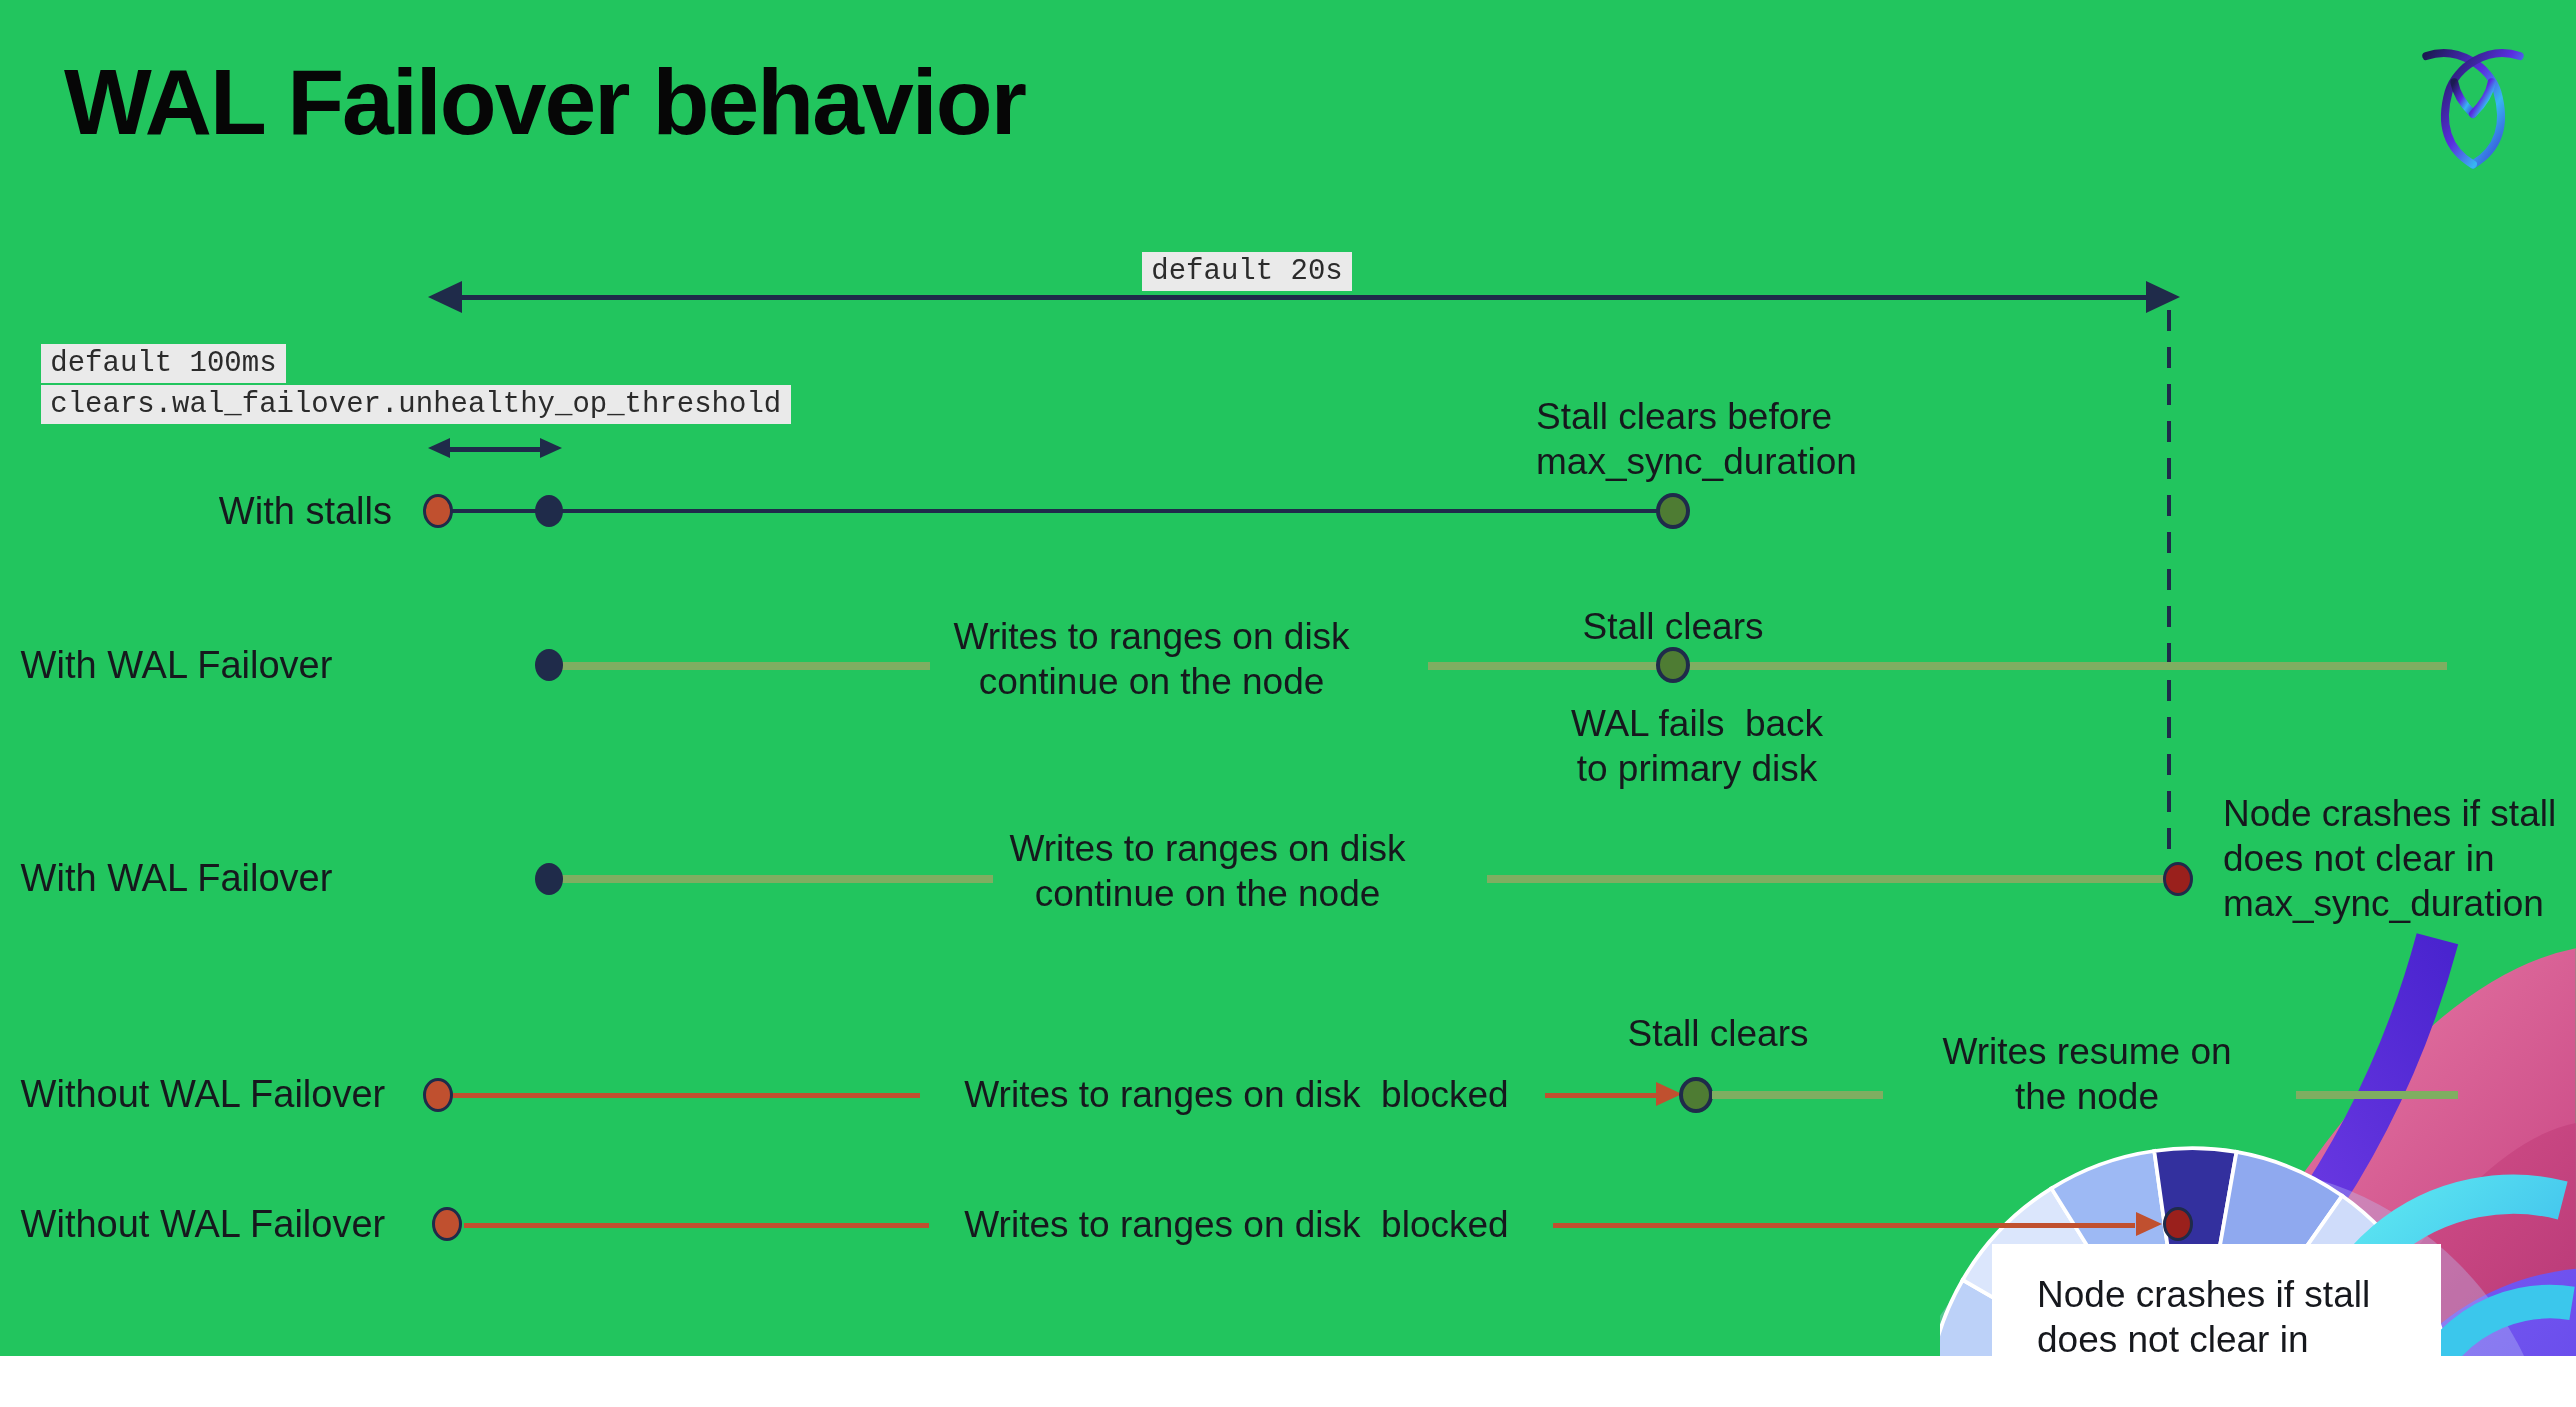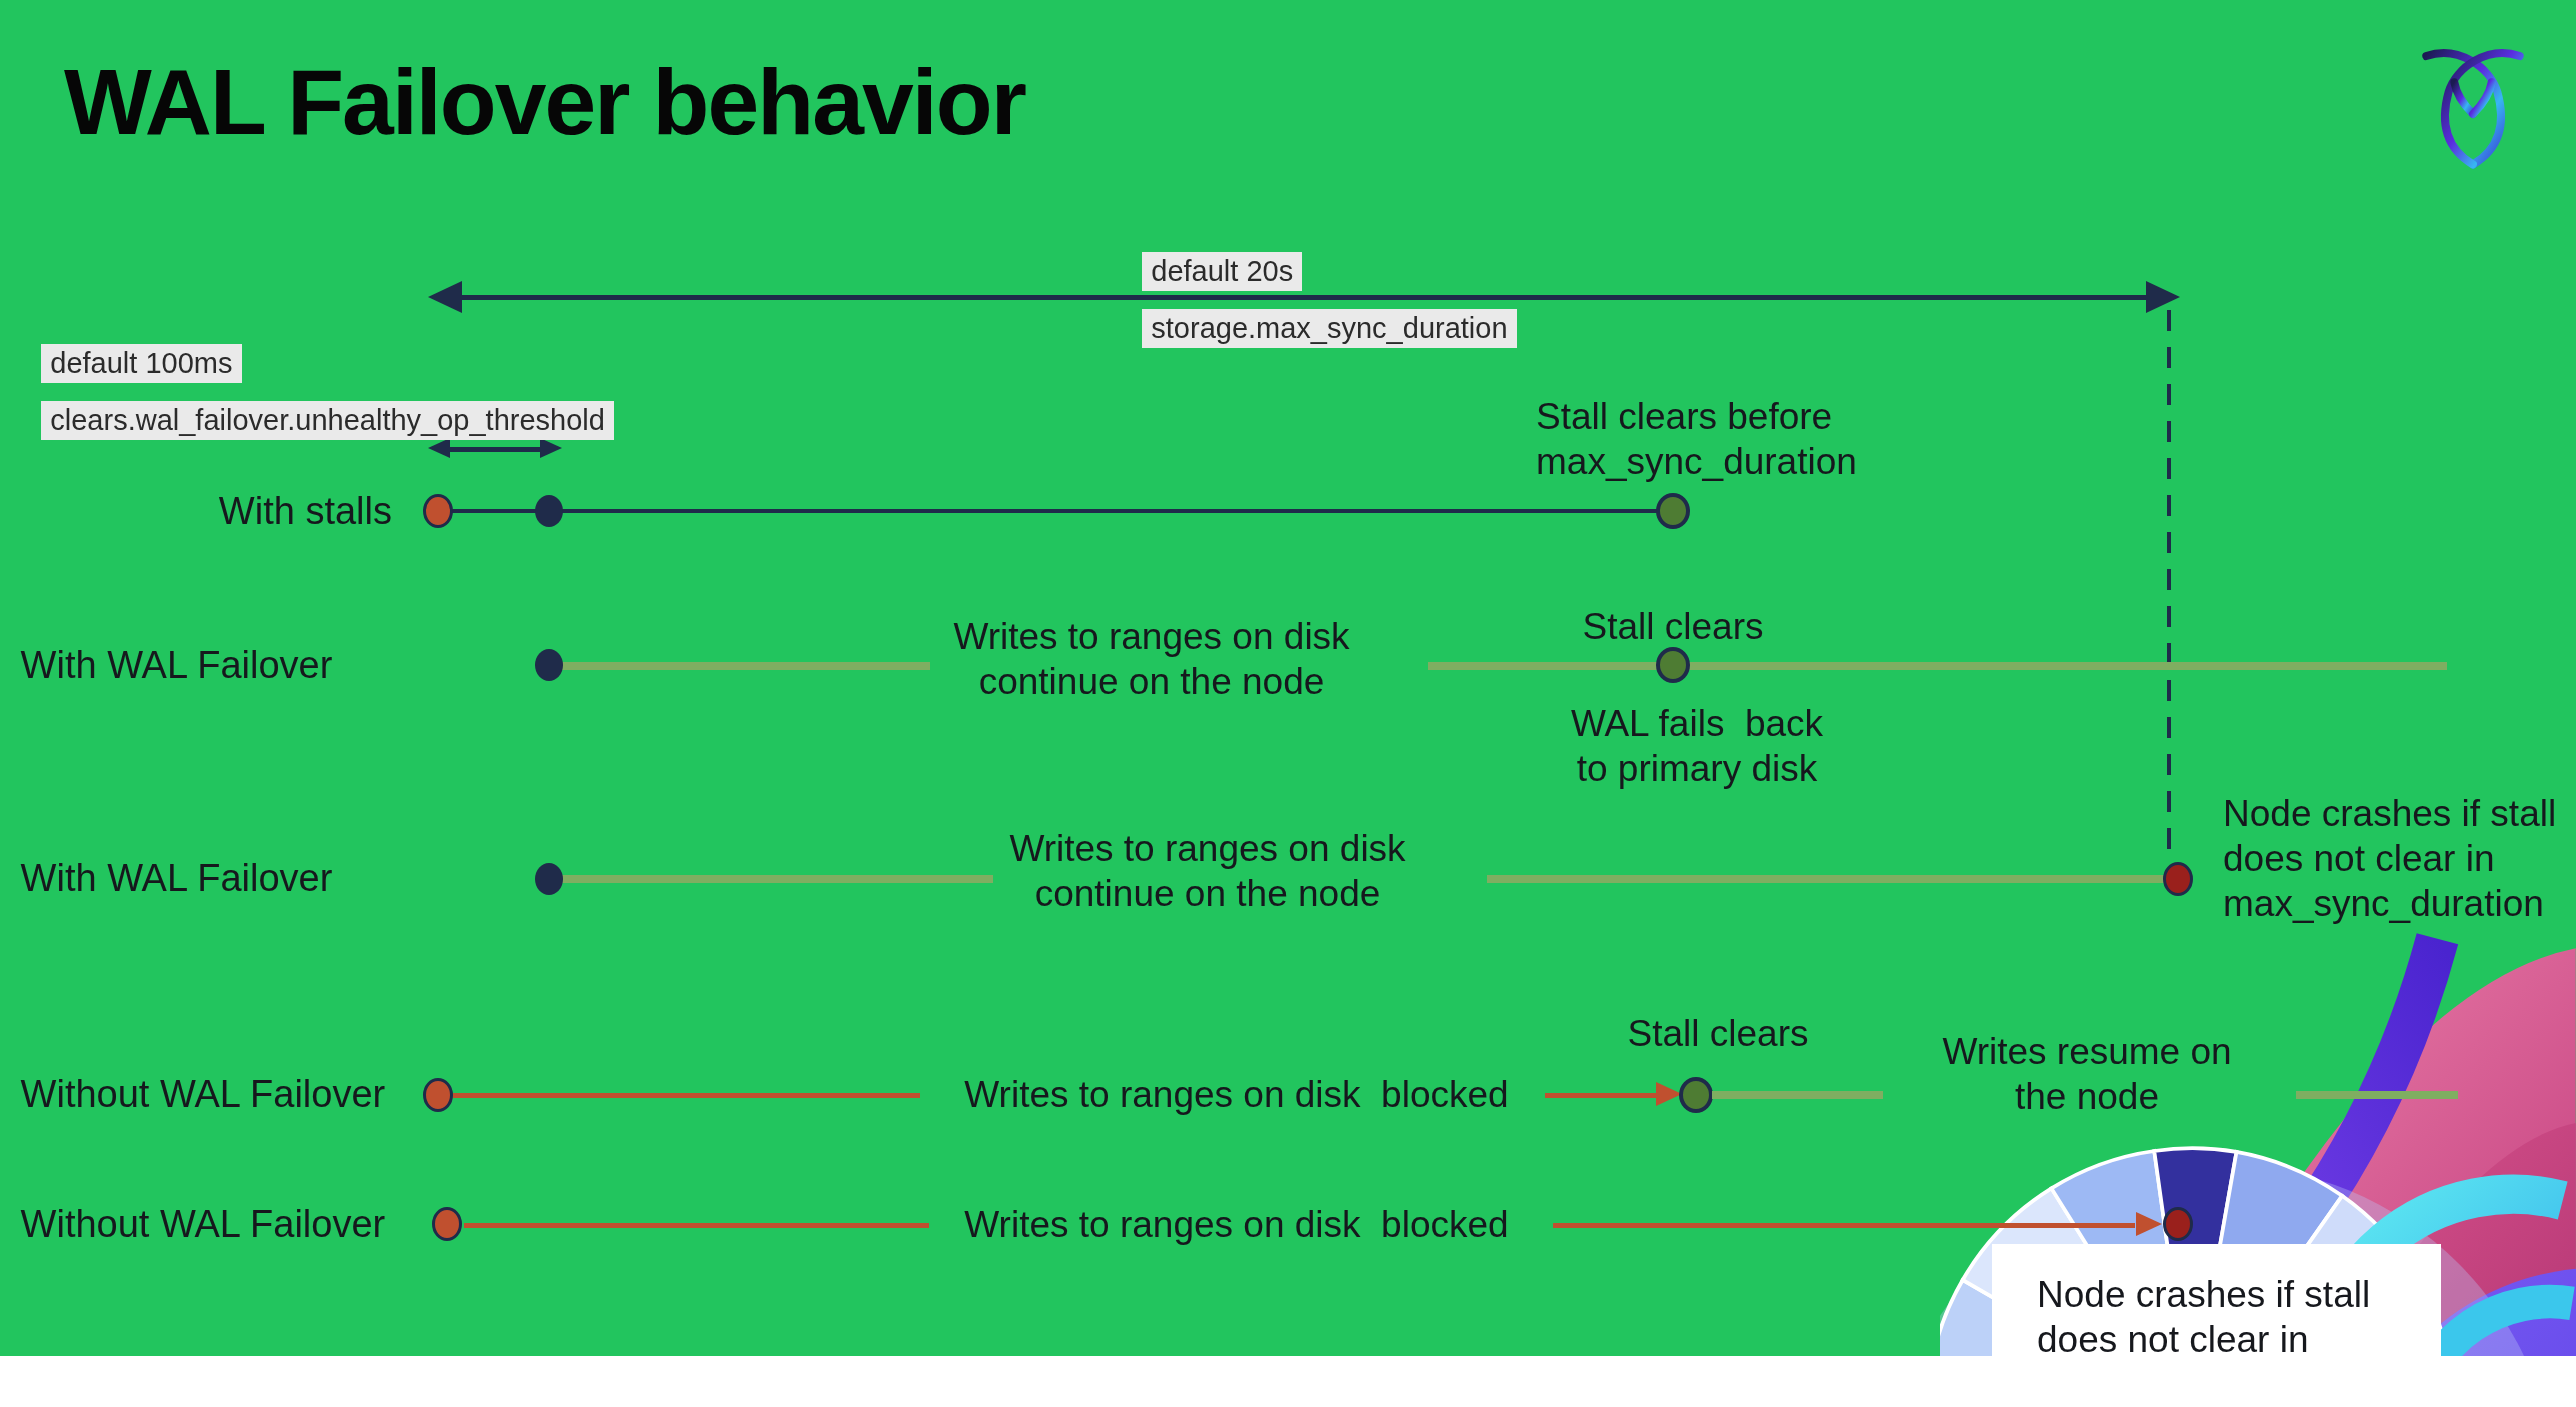--- a/index.html
+++ b/index.html
@@ -8,23 +8,23 @@
 
   .title{position:absolute;left:64px;top:49px;font-size:93px;font-weight:800;
          letter-spacing:-1.9px;color:#060606;z-index:5;}
 
   .row-label{position:absolute;font-size:38px;line-height:45px;z-index:2;}
   .note{position:absolute;font-size:37px;line-height:45px;white-space:pre-wrap;
         text-align:center;z-index:2;}
   .note.left{text-align:left;}
 
   .mono-block{position:absolute;z-index:3;}
-  .mono-line{display:table;font-family:Liberation Sans, sans-serif;
+  .mono-line{display:table;font-family:Liberation Mono, monospace;
              font-size:29px;line-height:37px;color:#2b2b2b;background:var(--mono-bg);
-             padding:0.9px 9.3px;margin-bottom:18px;white-space:pre;}
+             padding:0.9px 9.3px;margin-bottom:2px;white-space:pre;}
 
   .hline{position:absolute;z-index:2;}
   .navy-line{background:var(--navy);height:4.7px;}
   .thin-navy{background:var(--navy);height:3.7px;}
   .green-line{background:var(--green-line);height:8.4px;}
   .red-line{background:var(--brick);height:4.7px;}
 
   .ah{position:absolute;width:0;height:0;z-index:2;}
   .nav-l{border-top:16px solid transparent;border-bottom:16px solid transparent;border-right:34px solid var(--navy);}
   .nav-r{border-top:16px solid transparent;border-bottom:16px solid transparent;border-left:34px solid var(--navy);}
@@ -117,21 +117,20 @@
       <path d="M 62 76 C 50 64 44 54 42 42"></path>
       <path d="M 62 76 C 74 64 80 54 82 42"></path>
     </g>
   </svg>
 
   <div class="hline navy-line" style="left:449px;top:295px;width:1712px;"></div>
   <div class="ah nav-l" style="left:428px;top:281px;"></div>
   <div class="ah nav-r" style="left:2146px;top:281px;"></div>
   <div class="mono-block" style="left:1142px;top:252px;">
     <div class="mono-line">default 20s</div>
-    <div class="mono-line">storage.max_sync_duration</div>
   </div>
 
   <div class="mono-block" style="left:41px;top:344px;">
     <div class="mono-line">default 100ms</div>
     <div class="mono-line">clears.wal_failover.unhealthy_op_threshold</div>
   </div>
   <div class="hline navy-line" style="left:445px;top:447px;width:103px;"></div>
   <div class="ah nav-l-sm" style="left:428px;top:438px;"></div>
   <div class="ah nav-r-sm" style="left:540px;top:438px;"></div>
 

